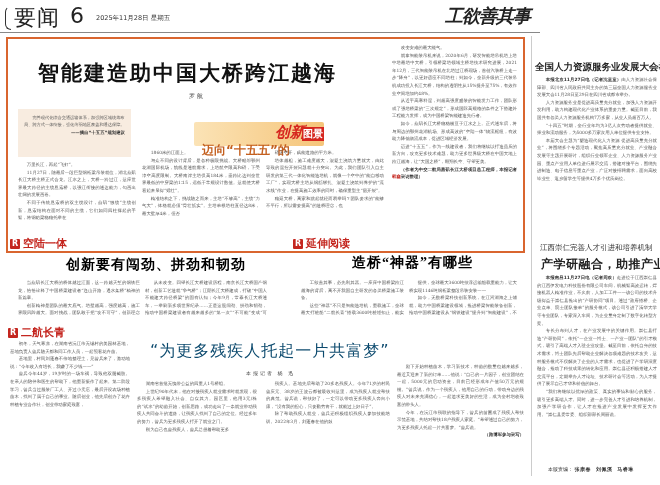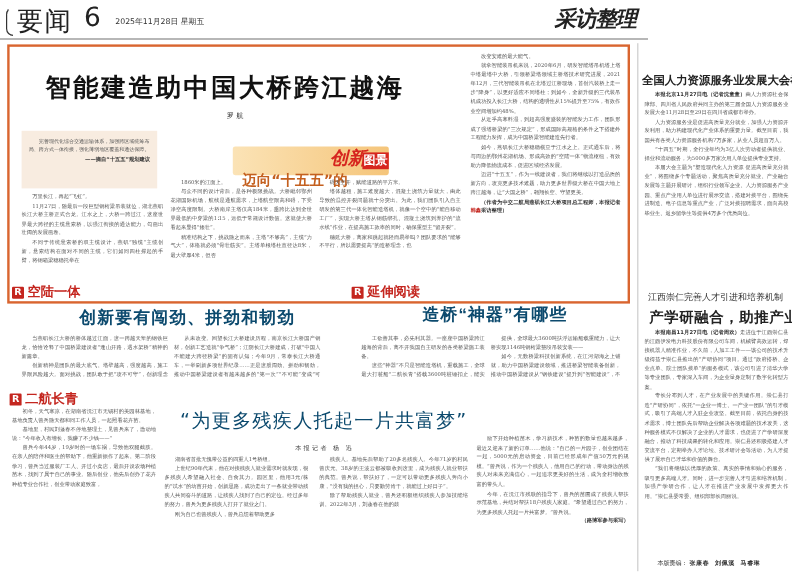--- a/index.html
+++ b/index.html
@@ -30,21 +30,21 @@
   .banner .b2 { position: absolute; left: 81px; top: 1px; font-family: Liberation Serif, serif; font-weight: bold; font-style: italic; font-size: 15px; color: #d6261f; }
   .banner .b3 { position: absolute; left: 108px; top: 5px; font-family: "DejaVu Sans", sans-serif; font-weight: bold; font-size: 10px; color: #fff; background: #d6261f; padding: 0 1px; }
 
   .col { position: absolute; font-size: 4.4px; line-height: 7.6px; color: #555; text-align: justify; overflow: hidden; }
   .col p { text-indent: 2em; }
   .col .sig { font-family: "DejaVu Sans", sans-serif; font-weight: bold; color: #333; text-indent: 2em; }
   .col .sig b { color: #c4261f; }
 
   .sec-label { position: absolute; font-family: "DejaVu Sans", sans-serif; font-weight: bold; font-size: 11px; color: #c4261f; display: flex; align-items: center; gap: 3px; }
   .sec-label .rbox { display: inline-block; width: 10px; height: 10px; background: #c4261f; color: #fff; font-size: 8px; line-height: 10px; text-align: center; border-radius: 1px; }
-  .sub-head { position: absolute; font-family: Liberation Sans, sans-serif; font-weight: bold; font-size: 14px; color: #0c4a6e; letter-spacing: 1px; }
+  .sub-head { position: absolute; font-family: Liberation Serif, serif; font-weight: bold; font-size: 14px; color: #000000; letter-spacing: 1px; }
 
   
   .lower-head { position: absolute; left: 150px; top: 341px; font-family: "DejaVu Sans", sans-serif; font-size: 16px; color: #0c4a6e; letter-spacing: 1px; }
   .lower-byline { position: absolute; left: 246px; top: 370px; font-size: 5px; color: #444; letter-spacing: 2px; }
 
   
   .right-vline { position: absolute; left: 531px; top: 36px; width: 1px; height: 440px; background: #ccc; }
   .rh1 { position: absolute; left: 535px; top: 61px; font-family: "DejaVu Sans", sans-serif; font-weight: bold; font-size: 9.5px; color: #222; white-space: nowrap; }
   .rh-kicker { position: absolute; left: 540px; top: 243px; font-family: Liberation Serif, serif; font-size: 7.5px; color: #333; }
   .rh2 { position: absolute; left: 541px; top: 256px; font-family: "DejaVu Sans", sans-serif; font-weight: bold; font-size: 12px; color: #222; letter-spacing: 0.5px; white-space: nowrap; }
@@ -52,21 +52,21 @@
   .editors b { font-weight: bold; letter-spacing: 0.5px; }
 </style>
 </head>
 <body>
 
 <div class="masthead">
   <div class="bracket"></div>
   <div class="section">要闻</div>
   <div class="pageno">6</div>
   <div class="date">2025年11月28日  星期五</div>
-  <div class="logo">采访整理</div>
+  <div class="logo">工欲善其事</div>
   <div class="rule"></div>
 </div>
 
 <div class="feature">
   <div class="headline">智能建造助中国大桥跨江越海</div>
   <div class="byline">罗  航</div>
 
   <div class="quote-box">
     <div class="qtext">完善现代化综合交通运输体系，加强跨区域统筹布局、跨方式一体衔接，强化薄弱地区覆盖和通达保障。</div>
     <div class="qsrc">——摘自“十五五”规划建议</div>

